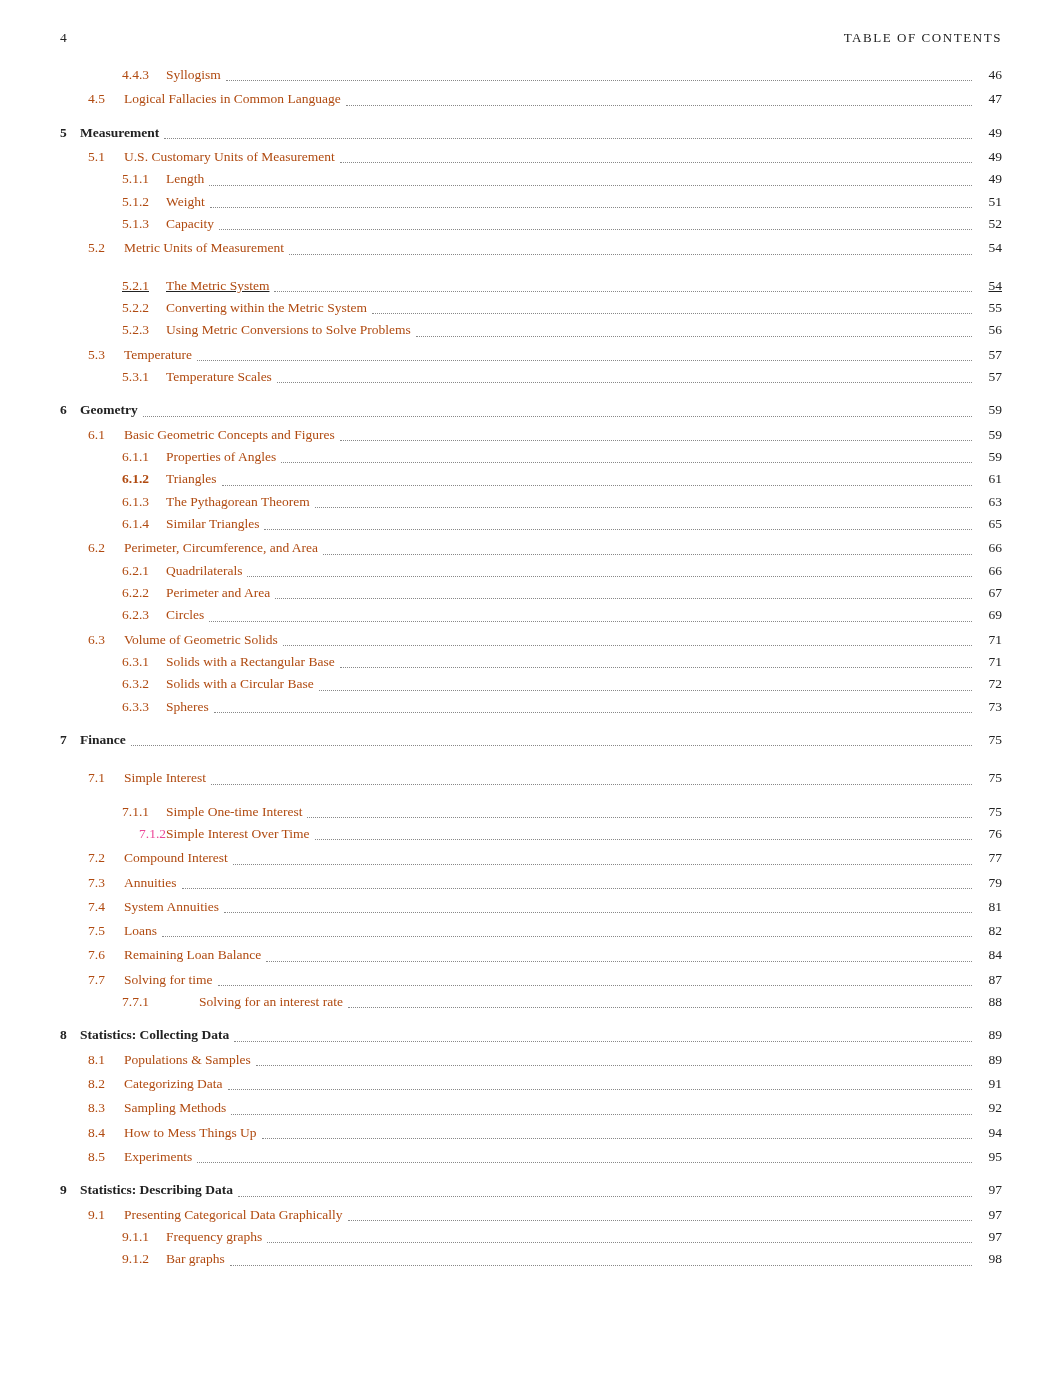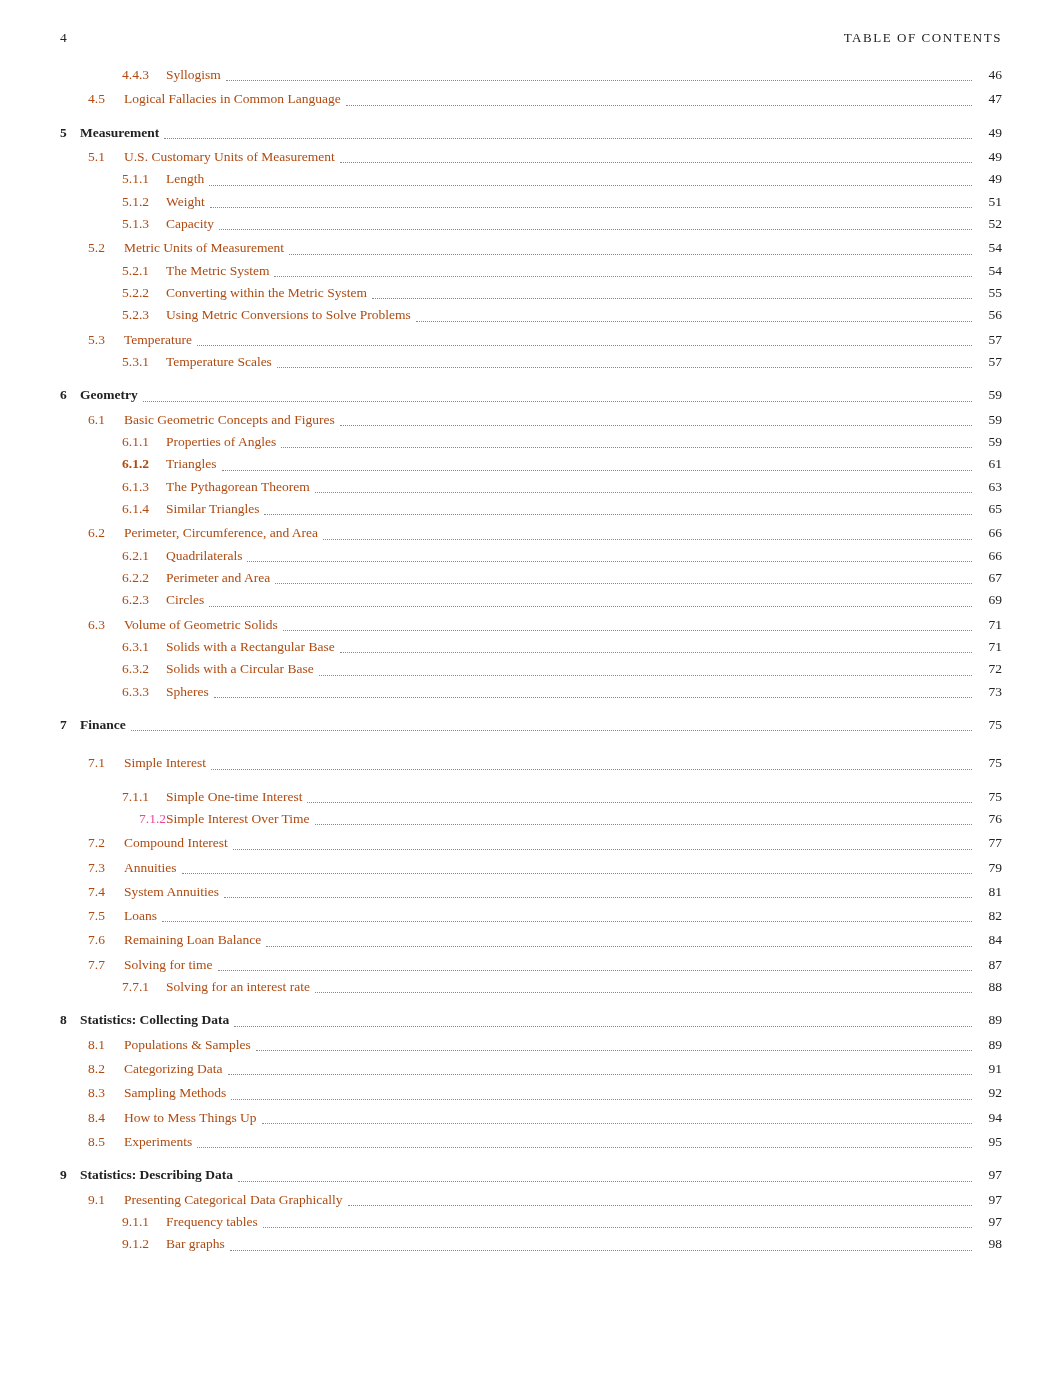--- a/index.html
+++ b/index.html
@@ -94,21 +94,21 @@
       <span style="min-width: 25px; text-align: right; white-space: nowrap;">52</span>
     </div>
     <div style="display: flex; align-items: baseline; line-height: 1.58; padding-left: 28px; margin-top: 3px;">
       <span style="display: flex; align-items: baseline; white-space: nowrap;">
         <span style="min-width: 36px; display: inline-block; color: rgb(176, 74, 16);">5.2</span>
         <span style="color: rgb(176, 74, 16);">Metric Units of Measurement</span>
       </span>
       <span style="flex: 1 1 0%; border-bottom: 1px dotted rgb(136, 136, 136); margin: 0px 5px 4px; height: 1px; align-self: flex-end;"></span>
       <span style="min-width: 25px; text-align: right; white-space: nowrap;">54</span>
     </div>
-    <div style="display: flex; align-items: baseline; line-height: 1.58; padding-left: 62px; margin-top: 1px;">
+    <div style="display: flex; align-items: baseline; line-height: 1.58; padding-left: 62px; margin-top: 16px; text-decoration: underline;">
       <span style="display: flex; align-items: baseline; white-space: nowrap;">
         <span style="min-width: 44px; display: inline-block; color: rgb(176, 74, 16);">5.2.1</span>
         <span style="color: rgb(176, 74, 16);">The Metric System</span>
       </span>
       <span style="flex: 1 1 0%; border-bottom: 1px dotted rgb(136, 136, 136); margin: 0px 5px 4px; height: 1px; align-self: flex-end;"></span>
       <span style="min-width: 25px; text-align: right; white-space: nowrap;">54</span>
     </div>
     <div style="display: flex; align-items: baseline; line-height: 1.58; padding-left: 62px; margin-top: 1px;">
       <span style="display: flex; align-items: baseline; white-space: nowrap;">
         <span style="min-width: 44px; display: inline-block; color: rgb(176, 74, 16);">5.2.2</span>
@@ -327,21 +327,21 @@
     </div>
     <div style="display: flex; align-items: baseline; line-height: 1.58; padding-left: 28px; margin-top: 3px;">
       <span style="display: flex; align-items: baseline; white-space: nowrap;">
         <span style="min-width: 36px; display: inline-block; color: rgb(176, 74, 16);">7.7</span>
         <span style="color: rgb(176, 74, 16);">Solving for time</span>
       </span>
       <span style="flex: 1 1 0%; border-bottom: 1px dotted rgb(136, 136, 136); margin: 0px 5px 4px; height: 1px; align-self: flex-end;"></span>
       <span style="min-width: 25px; text-align: right; white-space: nowrap;">87</span>
     </div>
     <div style="display: flex; align-items: baseline; line-height: 1.58; padding-left: 62px; margin-top: 1px;">
-      <span style="display: flex; align-items: center; white-space: nowrap;">
+      <span style="display: flex; align-items: center; white-space: nowrap; gap: 33px;">
         <span style="min-width: 44px; display: inline-block; color: rgb(176, 74, 16);">7.7.1</span>
         <span style="color: rgb(176, 74, 16);">Solving for an interest rate</span>
       </span>
       <span style="flex: 1 1 0%; border-bottom: 1px dotted rgb(136, 136, 136); margin: 0px 5px 4px; height: 1px; align-self: flex-end;"></span>
       <span style="min-width: 25px; text-align: right; white-space: nowrap;">88</span>
     </div>
     <div style="display: flex; align-items: baseline; line-height: 1.58; padding-left: 0px; margin-top: 12px;">
       <span style="display: flex; align-items: baseline; white-space: nowrap;">
         <span style="min-width: 20px; display: inline-block; font-weight: bold; color: rgb(34, 34, 34);">8</span>
         <span style="font-weight: bold; color: rgb(34, 34, 34);">Statistics: Collecting Data</span>
@@ -401,21 +401,21 @@
       <span style="display: flex; align-items: baseline; white-space: nowrap;">
         <span style="min-width: 36px; display: inline-block; color: rgb(176, 74, 16);">9.1</span>
         <span style="color: rgb(176, 74, 16);">Presenting Categorical Data Graphically</span>
       </span>
       <span style="flex: 1 1 0%; border-bottom: 1px dotted rgb(136, 136, 136); margin: 0px 5px 4px; height: 1px; align-self: flex-end;"></span>
       <span style="min-width: 25px; text-align: right; white-space: nowrap;">97</span>
     </div>
     <div style="display: flex; align-items: baseline; line-height: 1.58; padding-left: 62px; margin-top: 1px;">
       <span style="display: flex; align-items: baseline; white-space: nowrap;">
         <span style="min-width: 44px; display: inline-block; color: rgb(176, 74, 16);">9.1.1</span>
-        <span style="color: rgb(176, 74, 16);">Frequency tables</span>
+        <span style="color: rgb(176, 74, 16);">Frequency graphs</span>
       </span>
       <span style="flex: 1 1 0%; border-bottom: 1px dotted rgb(136, 136, 136); margin: 0px 5px 4px; height: 1px; align-self: flex-end;"></span>
       <span style="min-width: 25px; text-align: right; white-space: nowrap;">97</span>
     </div>
     <div style="display: flex; align-items: baseline; line-height: 1.58; padding-left: 62px; margin-top: 1px;">
       <span style="display: flex; align-items: baseline; white-space: nowrap;">
         <span style="min-width: 44px; display: inline-block; color: rgb(176, 74, 16);">9.1.2</span>
         <span style="color: rgb(176, 74, 16);">Bar graphs</span>
       </span>
       <span style="flex: 1 1 0%; border-bottom: 1px dotted rgb(136, 136, 136); margin: 0px 5px 4px; height: 1px; align-self: flex-end;"></span>

